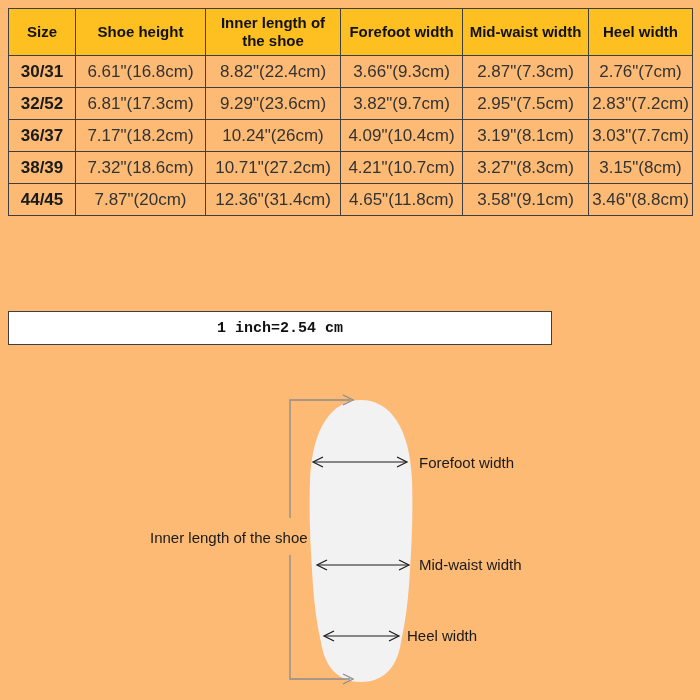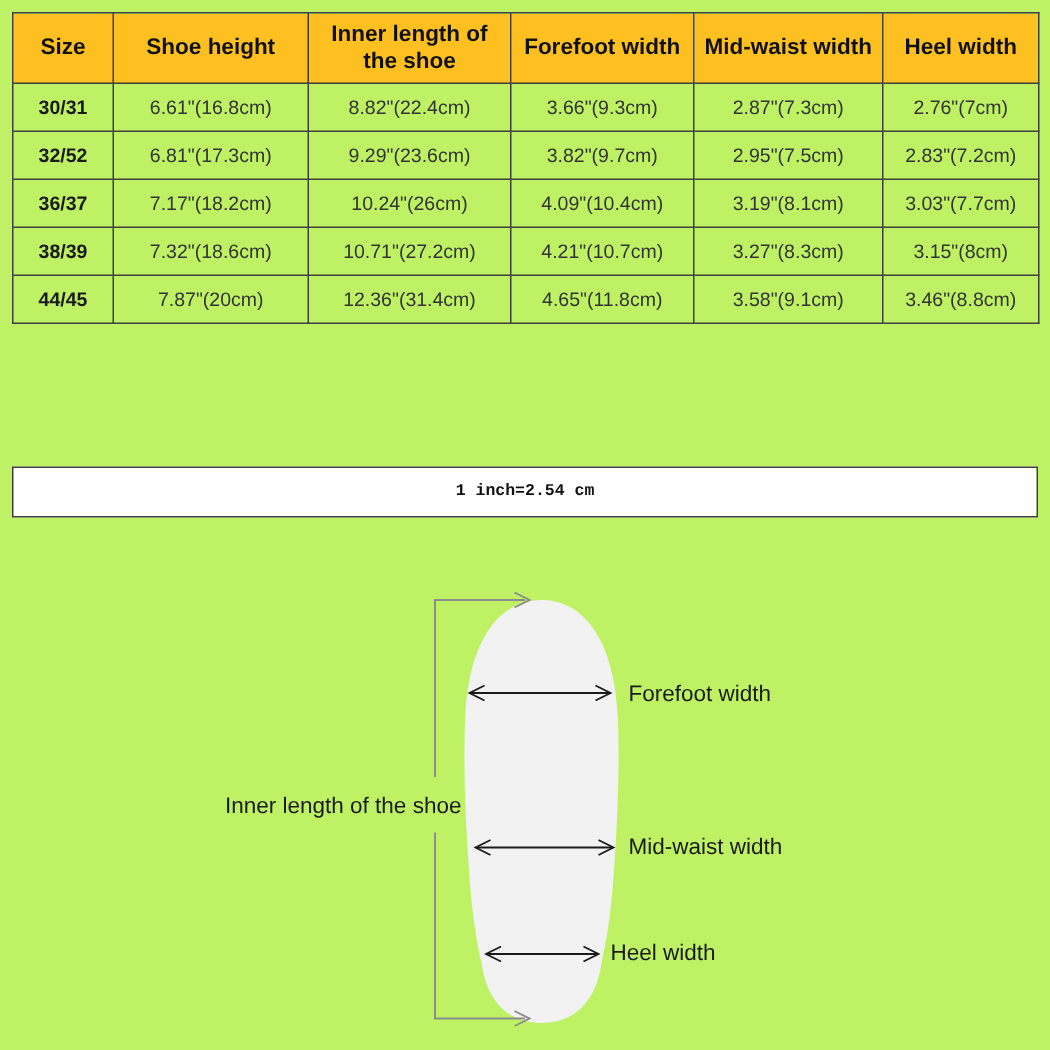--- a/index.html
+++ b/index.html
@@ -2,21 +2,21 @@
 <html style="--header-bg: #fec020; --border: #3f3f3f;"><head>
 <meta charset="utf-8">
 <style>
   * { margin: 0; padding: 0; box-sizing: border-box; }
   html, body { background: #ffffff; }
   body { font-family: "Liberation Sans", sans-serif; }
   #screen {
     position: relative;
     width: 700px;
     height: 700px;
-    background: #bef264;
+    background: #fdba74;
     overflow: hidden;
   }
   
   table.size-table {
     position: absolute;
     left: 8px;
     top: 8px;
     width: 684px;
     border-collapse: collapse;
     table-layout: fixed;
@@ -31,47 +31,47 @@
     background: var(--header-bg, #fec020);
     color: #111111;
     font-size: 15px;
     font-weight: bold;
     height: 47px;
     line-height: 1.2;
     padding: 2px 4px;
   }
   .size-table td {
     height: 32px;
-    font-size: 13px;
+    font-size: 17px;
     color: #333333;
     font-weight: normal;
     padding: 0 2px;
   }
   .size-table td.size-col {
     font-weight: bold;
     color: #1a1a1a;
   }
   col.c-size { width: 67px; }
   col.c-height { width: 130px; }
   col.c-inner { width: 135px; }
   col.c-fore { width: 122px; }
   col.c-mid { width: 126px; }
   col.c-heel { width: 104px; }
   
   .note-box {
     position: absolute;
     left: 8px;
-    width: 684px;
+    width: 544px;
     border: 1px solid var(--border, #3f3f3f);
     display: flex;
     align-items: center;
     justify-content: center;
     font-family: "Liberation Mono", "DejaVu Sans Mono", monospace;
     font-weight: bold;
-    font-size: 11px;
+    font-size: 15px;
     color: #111111;
     background: #ffffff;
   }
   #note-inch { top: 311px; height: 34px; }
   #note-hand { top: 347px; height: 33px; }
   
   #diagram-svg {
     position: absolute;
     left: 0;
     top: 390px;

